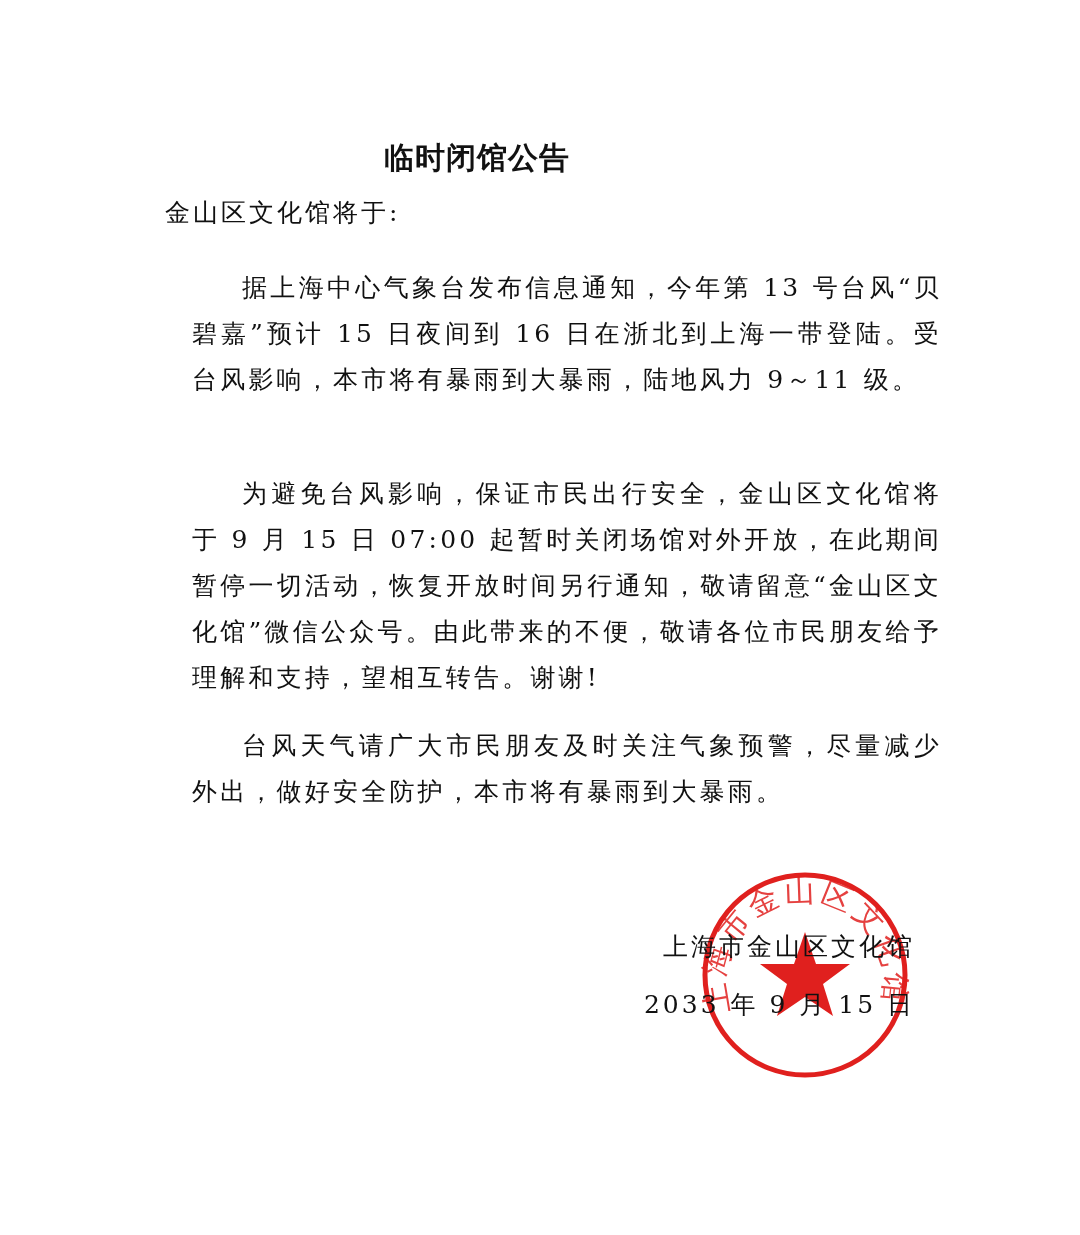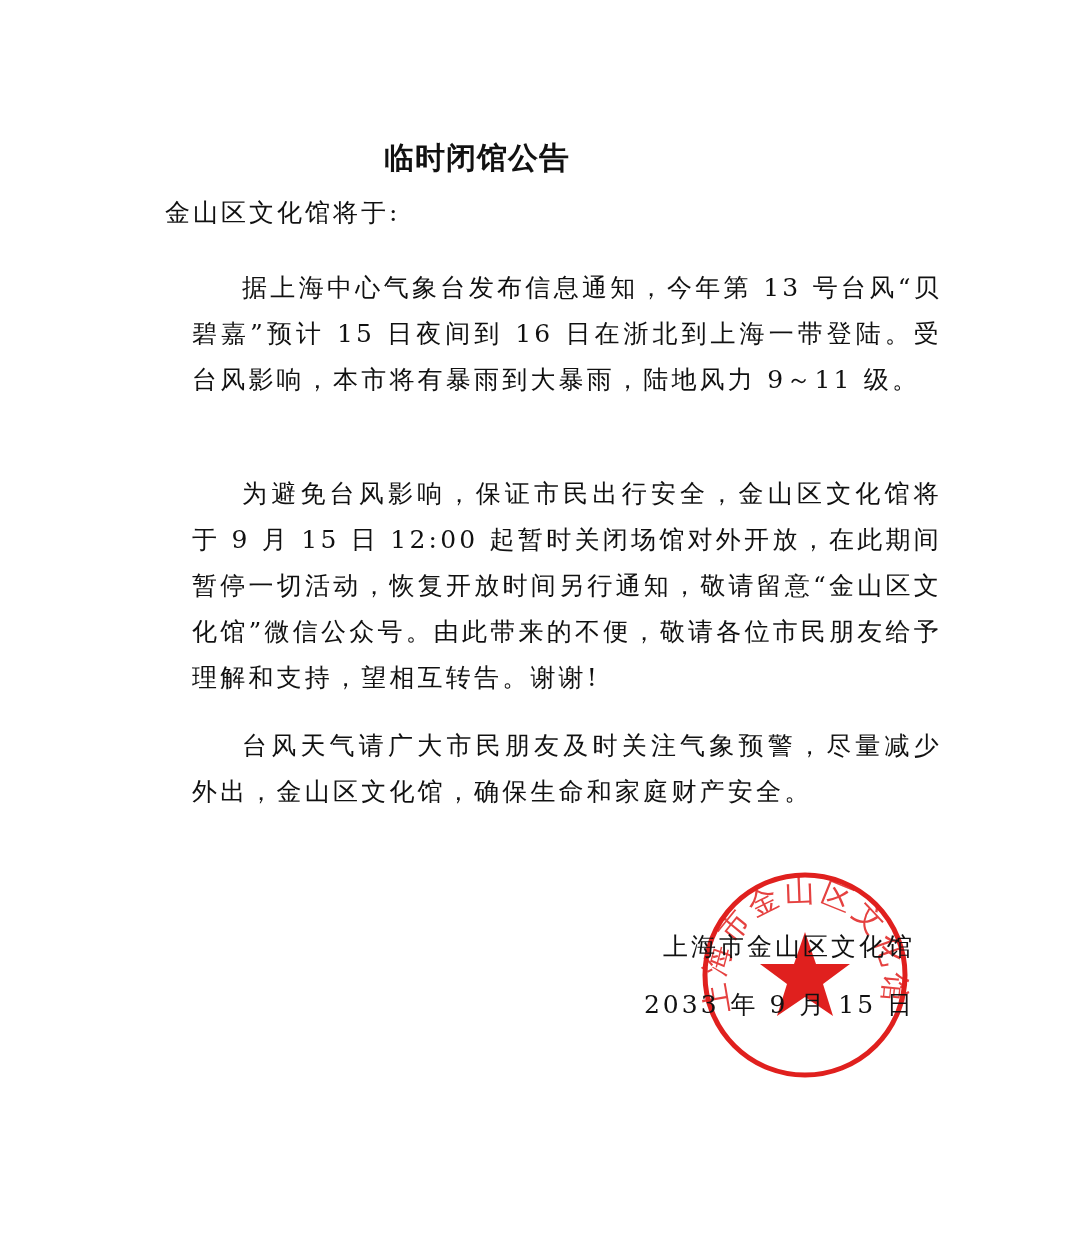--- a/index.html
+++ b/index.html
@@ -19,22 +19,22 @@
   #sig-date { top: 988px; }
   .stamp { position: absolute; left: 700px; top: 870px; width: 210px; height: 210px; z-index: 1; }
 </style>
 </head>
 <body>
 
 <div class="title">临时闭馆公告</div>
 <div class="salutation">金山区文化馆将于:</div>
 
 <p id="p1" class="para">据上海中心气象台发布信息通知，今年第 13 号台风“贝碧嘉”预计 15 日夜间到 16 日在浙北到上海一带登陆。受台风影响，本市将有暴雨到大暴雨，陆地风力 9～11 级。</p>
-<p id="p2" class="para">为避免台风影响，保证市民出行安全，金山区文化馆将于 9 月 15 日 12:00 起暂时关闭场馆对外开放，在此期间暂停一切活动，恢复开放时间另行通知，敬请留意“金山区文化馆”微信公众号。由此带来的不便，敬请各位市民朋友给予理解和支持，望相互转告。谢谢!</p>
-<p id="p3" class="para">台风天气请广大市民朋友及时关注气象预警，尽量减少外出，金山区文化馆，确保生命和家庭财产安全。</p>
+<p id="p2" class="para">为避免台风影响，保证市民出行安全，金山区文化馆将于 9 月 15 日 07:00 起暂时关闭场馆对外开放，在此期间暂停一切活动，恢复开放时间另行通知，敬请留意“金山区文化馆”微信公众号。由此带来的不便，敬请各位市民朋友给予理解和支持，望相互转告。谢谢!</p>
+<p id="p3" class="para">台风天气请广大市民朋友及时关注气象预警，尽量减少外出，做好安全防护，本市将有暴雨到大暴雨。</p>
 
 <div class="stamp">
   <svg width="210" height="210" viewBox="0 0 210 210">
     <defs>
       <path id="arc" d="M 35 150 A 80 80 0 1 1 175 150"></path>
     </defs>
     <circle cx="105" cy="105" r="100" fill="none" stroke="#e0201e" stroke-width="5"></circle>
     <text font-size="30" fill="#e0201e" fill-opacity="0.85" font-family="DejaVu Sans, sans-serif" letter-spacing="4">
       <textPath href="#arc" startOffset="3%">上海市金山区文化馆</textPath>
     </text>

